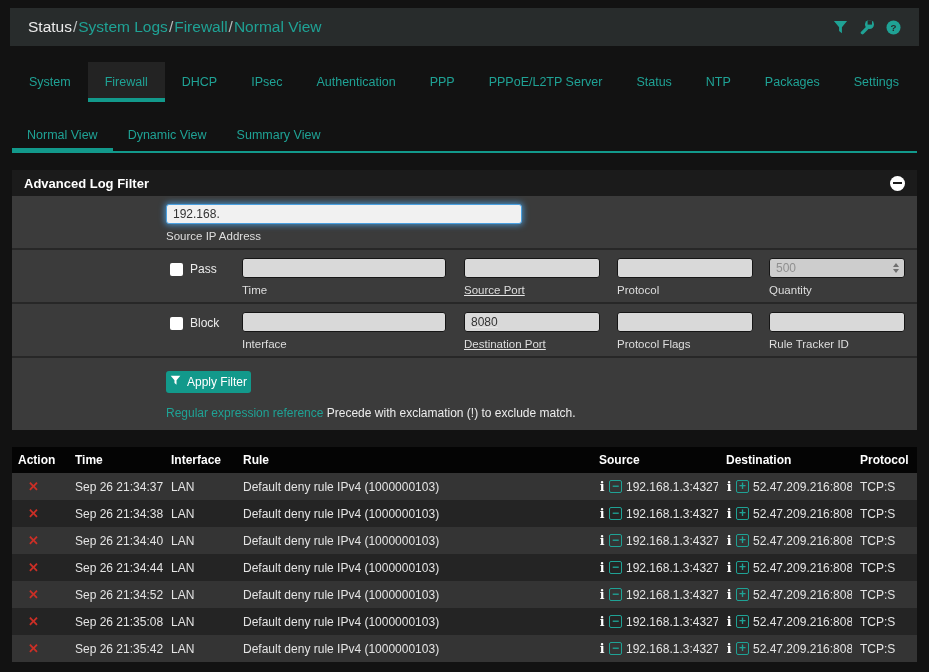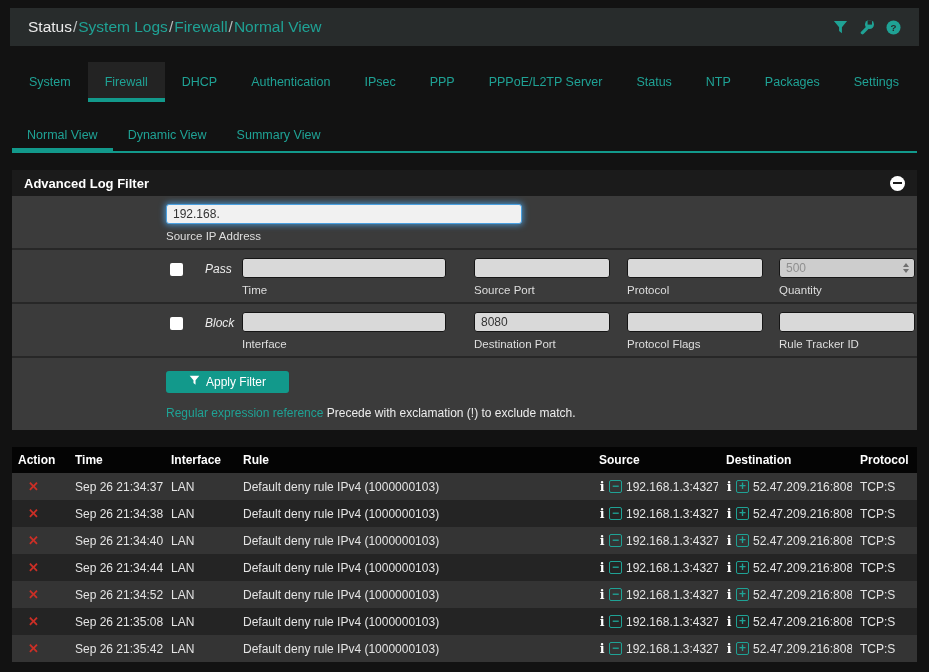--- a/index.html
+++ b/index.html
@@ -52,28 +52,28 @@
   .fgroup{display:flex;flex-direction:column;}
   .flabel{margin-top:6px;font-size:11.5px;color:#dedede;}
   .txt{height:20px;background:#d9d9d9;border:1px solid #161616;border-radius:3px;
     font-size:12px;padding:9px 6px;color:#333;font-family:inherit;width:100%;}
   .txt.focused{background:#f1f1f1;border-color:#4aa0e0;box-shadow:0 0 6px 1px rgba(74,160,224,.85);outline:none;}
   .txt.num{background:#cdcdcd;color:#8f8f8f;padding-right:18px;}
   .numwrap{position:relative;width:100%;}
   .spinner{position:absolute;right:6px;top:5px;display:flex;flex-direction:column;gap:2px;cursor:pointer;}
   .spinner .up{width:0;height:0;border-left:3.5px solid transparent;border-right:3.5px solid transparent;border-bottom:4px solid #6f6f6f;}
   .spinner .dn{width:0;height:0;border-left:3.5px solid transparent;border-right:3.5px solid transparent;border-top:4px solid #6f6f6f;}
-  .check{display:flex;align-items:center;gap:22px;margin-top:4px;font-style:italic;}
+  .check{display:flex;align-items:center;gap:7px;margin-top:4px;}
   .checkbox{width:13px;height:13px;background:#fff;border-radius:2px;cursor:pointer;flex:none;}
   .check-label{color:#ececec;font-size:12px;}
   .w356{width:356px;} .w204{width:204px;} .w136{width:136px;} .w72{width:72px;}
   .ml154{margin-left:154px;} .ml158{margin-left:158px;} .ml24{margin-left:24px;}
-  .ml20{margin-left:28px;} .ml17{margin-left:17px;} .ml16{margin-left:16px;}
+  .ml20{margin-left:18px;text-decoration:underline;} .ml17{margin-left:17px;} .ml16{margin-left:16px;}
   .btn{margin-left:154px;background:var(--accent-strong);color:#fff;border:none;border-radius:3px;
-    padding:4px 23px;font-size:12px;font-family:inherit;display:inline-flex;align-items:center;gap:6px;cursor:pointer;}
+    padding:4px 4px;font-size:12px;font-family:inherit;display:inline-flex;align-items:center;gap:6px;cursor:pointer;}
   .regex-line{margin:13px 0 2px 154px;font-size:12px;}
   .regex-link{color:var(--accent);cursor:pointer;}
   .regex-note{color:#ececec;}
   
   table{width:100%;border-collapse:collapse;font-size:12px;table-layout:fixed;}
   thead th{background:#040404;color:#fff;font-weight:bold;text-align:left;padding:6px 8px;}
   thead th:first-child{padding-left:6px;}
   tbody td{padding:6px 8px;color:#e4e4e4;white-space:nowrap;overflow:hidden;}
   tbody tr:nth-child(odd){background:var(--row-odd);}
   tbody tr:nth-child(even){background:var(--row-even);}
@@ -117,22 +117,22 @@
         <text x="8" y="11.8" text-anchor="middle" font-size="10.5" font-weight="bold" fill="#282c2c" font-family="Liberation Sans, sans-serif">?</text>
       </svg>
     </span>
   </div>
 </div>
 
 <div class="tabs">
     <div class="tab">System</div>
     <div class="tab active">Firewall</div>
     <div class="tab">DHCP</div>
+    <div class="tab">IPsec</div>
     <div class="tab">Authentication</div>
-    <div class="tab">IPsec</div>
     <div class="tab">PPP</div>
     <div class="tab">PPPoE/L2TP Server</div>
     <div class="tab">Status</div>
     <div class="tab">NTP</div>
     <div class="tab">Packages</div>
     <div class="tab">Settings</div>
   </div>
 <div class="subtabs">
     <div class="subtab active">Normal View</div>
     <div class="subtab">Dynamic View</div>

